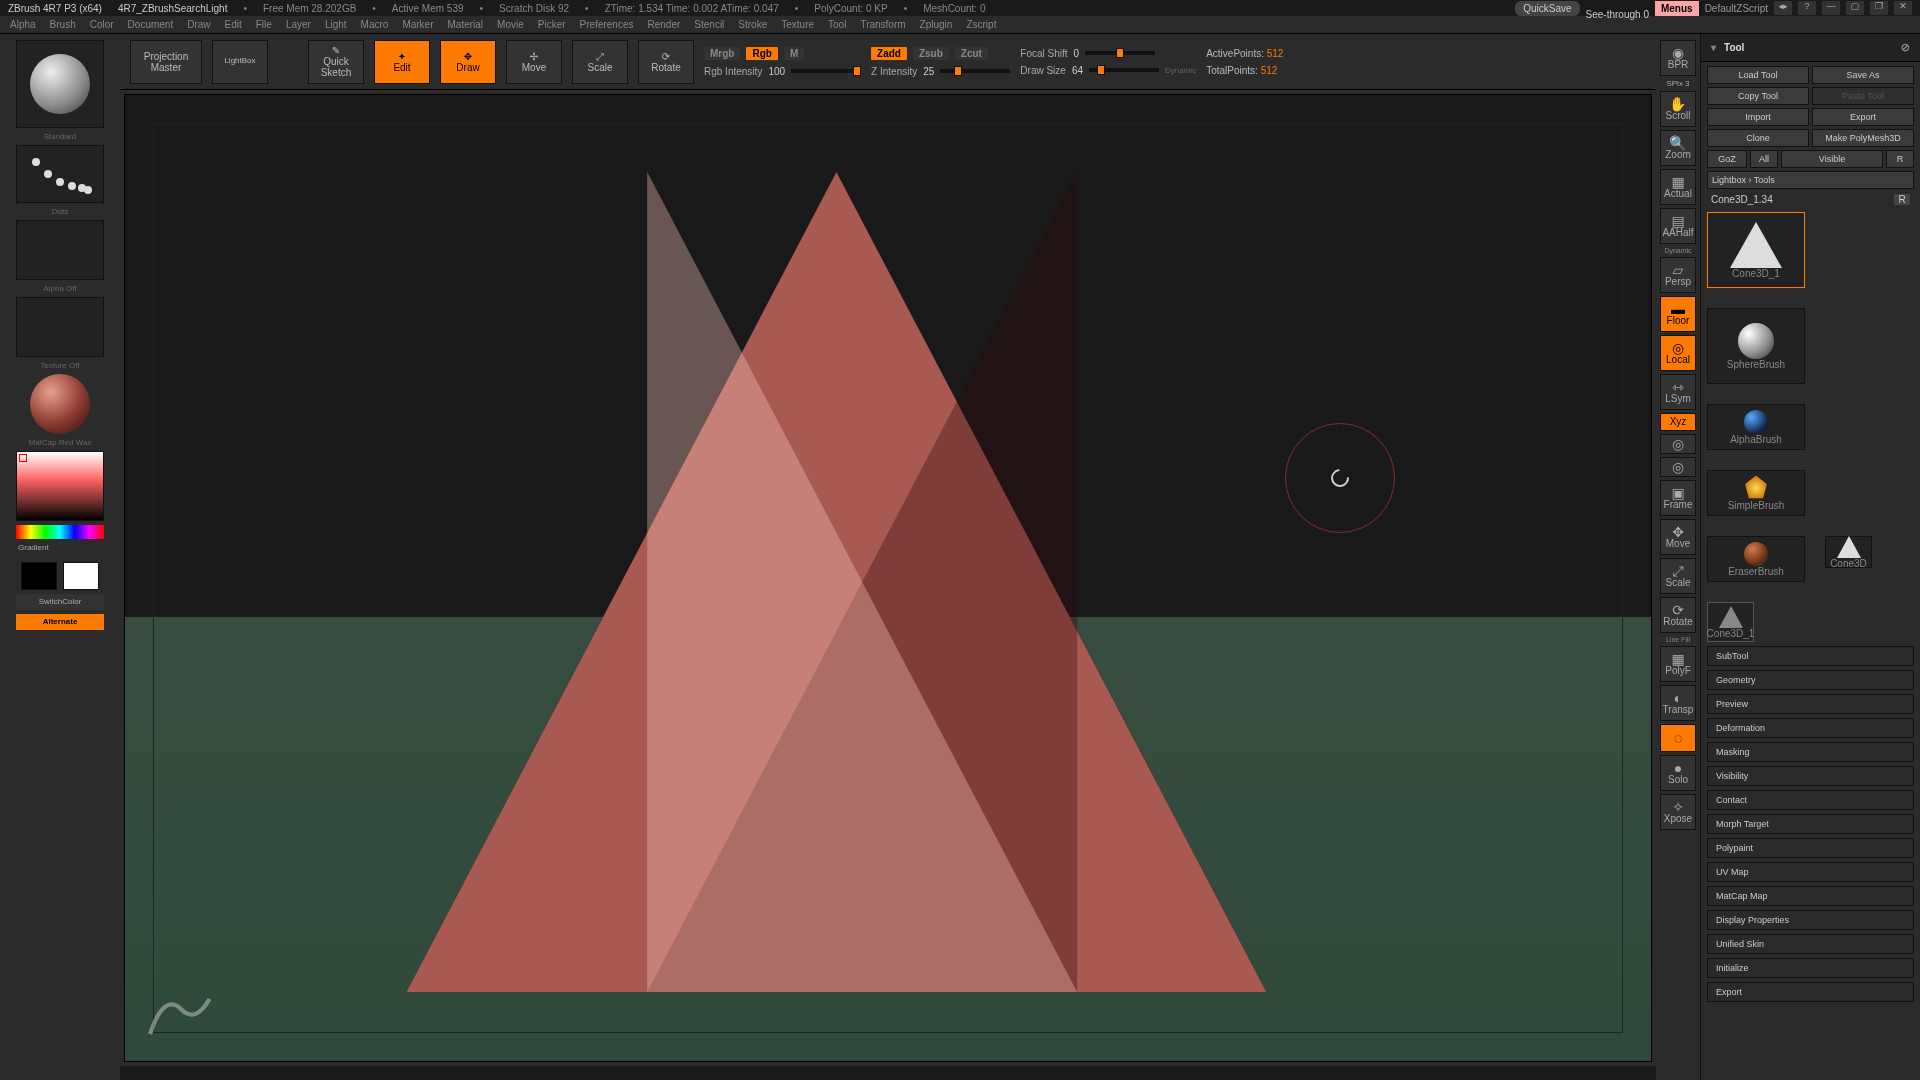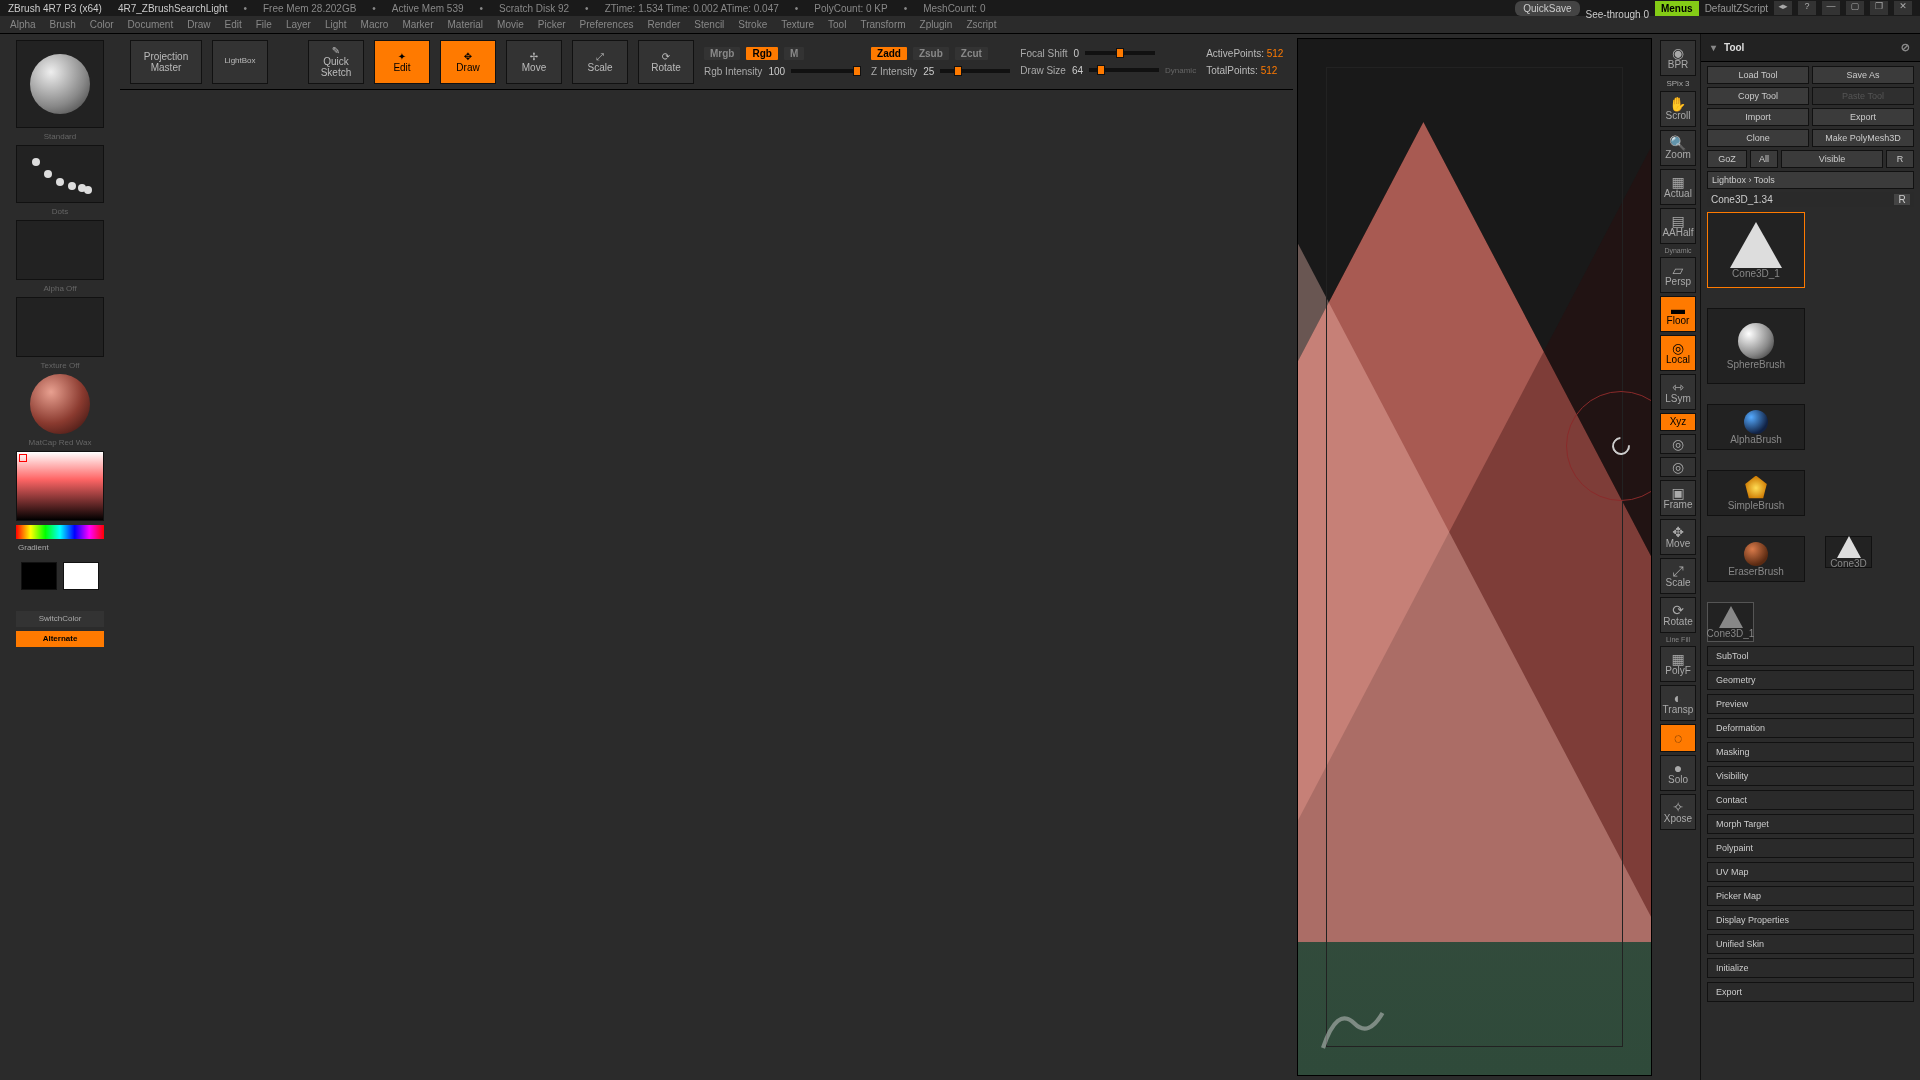--- a/index.html
+++ b/index.html
@@ -6,31 +6,31 @@
 body { background: #2b2b2b; color: #aaa; width: 1920px; height: 1080px; overflow: hidden; user-select: none; }
 
 
 .titlebar { height: 16px; background: #1a1a1a; display: flex; align-items: center; padding: 0 8px; gap: 16px; font-size: 9px; color: #999; }
 .titlebar .app { color: #ccc; }
 .titlebar .stat { color: #888; }
 .titlebar .dot { color: #888; }
 .titlebar-right { margin-left: auto; display: flex; gap: 6px; align-items: center; }
 .titlebar .quicksave { background: #444; padding: 2px 8px; border-radius: 6px; color: #ccc; }
 .titlebar .seethrough { color: #ccc; margin-top: 12px; }
-.titlebar .menus { background: #84cc16; color: #000; padding: 2px 6px; font-weight: bold; }
+.titlebar .menus { background: #fca5a5; color: #000; padding: 2px 6px; font-weight: bold; }
 .titlebar .skin { color: #999; }
 .titlebar .win-btn { width: 18px; height: 14px; background: #333; text-align: center; color: #aaa; font-size: 9px; }
 
 
 .menubar { height: 18px; background: #2b2b2b; display: flex; align-items: center; padding: 0 10px; gap: 14px; font-size: 9px; color: #888; border-bottom: 1px solid #000; }
 
 
 .main { display: flex; height: calc(100% - 34px); }
 .left { width: 120px; background: #2b2b2b; display: flex; flex-direction: column; align-items: center; padding-top: 6px; gap: 4px; }
-.center-wrap { flex: 1; display: flex; flex-direction: row; }
+.center-wrap { flex: 1; display: flex; flex-direction: column; }
 .right-tools { width: 44px; background: #2b2b2b; display: flex; flex-direction: column; align-items: center; padding-top: 6px; gap: 3px; }
 .right-panel { width: 220px; background: #2b2b2b; border-left: 1px solid #111; display: flex; flex-direction: column; }
 
 
 .shelf { height: 56px; background: #2b2b2b; display: flex; align-items: center; gap: 10px; padding: 0 10px; border-bottom: 1px solid #000; }
 .shelf .box { display: flex; flex-direction: column; align-items: center; justify-content: center; width: 56px; height: 44px; background: #333; border: 1px solid #111; font-size: 8px; color: #bbb; text-align: center; line-height: 1.1; }
 .shelf .box.active { background: #ff7a00; color: #000; }
 .shelf .box.wide { width: 72px; }
 .shelf .slider-group { display: flex; flex-direction: column; gap: 6px; font-size: 9px; }
 .shelf .slider-row { display: flex; align-items: center; gap: 6px; }
@@ -43,21 +43,21 @@
 .shelf .stat-num { color: #ff7a00; }
 .left .brush { width: 88px; height: 88px; background: #222; border: 1px solid #111; display: flex; align-items: center; justify-content: center; }
 .left .lbl { font-size: 8px; color: #666; text-align: center; width: 88px; }
 .left .stroke { width: 88px; height: 58px; background: #222; border: 1px solid #111; display: flex; align-items: center; justify-content: center; }
 .left .alpha { width: 88px; height: 60px; background: #222; border: 1px solid #111; }
 .left .mat { width: 60px; height: 60px; border-radius: 50%; background: radial-gradient(circle at 35% 30%, #e8a090, #8a3a2f 55%, #2a0c0a); }
 .left .colorpick { width: 88px; height: 70px; background: linear-gradient(to bottom, #fff, #f66 40%, #000), linear-gradient(to right, #888, transparent); border: 1px solid #111; position: relative; }
 .left .hue { width: 88px; height: 14px; background: linear-gradient(to right, red, yellow, lime, cyan, blue, magenta, red); }
 .left .swatches { display: flex; gap: 6px; margin-top: 6px; }
 .left .sw { width: 36px; height: 28px; border: 1px solid #111; }
-.left .switchc { width: 88px; height: 16px; background: #333; font-size: 8px; text-align: center; line-height: 16px; color: #aaa; margin-top: 17px; }
+.left .switchc { width: 88px; height: 16px; background: #333; font-size: 8px; text-align: center; line-height: 16px; color: #aaa; }
 .left .alt { width: 88px; height: 16px; background: #ff7a00; font-size: 8px; text-align: center; line-height: 16px; color: #000; font-weight: bold; }
 
 
 .canvas { flex: 1; background: #191919; position: relative; margin: 4px; border: 1px solid #000; overflow: hidden; }
 .canvas .floor { position: absolute; left: 0; right: 0; bottom: 0; height: 46%; background: linear-gradient(to top, #2f4a3a, #384d3f); }
 .canvas .cone { position: absolute; left: 50%; top: 8%; transform: translateX(-56%); width: 0; height: 0; border-left: 430px solid transparent; border-right: 430px solid transparent; border-bottom: 820px solid #a85a52; filter: drop-shadow(0 0 0 #000); }
 .canvas .cone-shade { position: absolute; left: 50%; top: 8%; transform: translateX(-56%); width: 0; height: 0; border-left: 0 solid transparent; border-right: 430px solid transparent; border-bottom: 820px solid rgba(255,200,190,0.35); pointer-events: none; }
 .canvas .cone-dark { position: absolute; left: 50%; top: 8%; transform: translateX(-56%); width: 0; height: 0; border-left: 430px solid transparent; border-right: 0 solid transparent; border-bottom: 820px solid rgba(50,10,10,0.35); pointer-events: none; }
 .canvas .cursor { position: absolute; width: 110px; height: 110px; border: 1px solid #8a2a2a; border-radius: 50%; left: 76%; top: 34%; display: flex; align-items: center; justify-content: center; }
 .canvas .cursor .inner { width: 18px; height: 18px; border: 2px solid #ccc; border-radius: 50%; border-top-color: transparent; transform: rotate(40deg); }
@@ -445,21 +445,21 @@
       <div class="section">SubTool</div>
       <div class="section">Geometry</div>
       <div class="section">Preview</div>
       <div class="section">Deformation</div>
       <div class="section">Masking</div>
       <div class="section">Visibility</div>
       <div class="section">Contact</div>
       <div class="section">Morph Target</div>
       <div class="section">Polypaint</div>
       <div class="section">UV Map</div>
-      <div class="section">Picker Map</div>
+      <div class="section">MatCap Map</div>
       <div class="section">Display Properties</div>
       <div class="section">Unified Skin</div>
       <div class="section">Initialize</div>
       <div class="section">Export</div>
     </div>
   </div>
 </div>
 
 <div style="position:absolute;left:12px;top:48px;display:flex;gap:6px">
   <div class="left" style="width:auto;flex-direction:row;padding:0;gap:6px;background:transparent">

